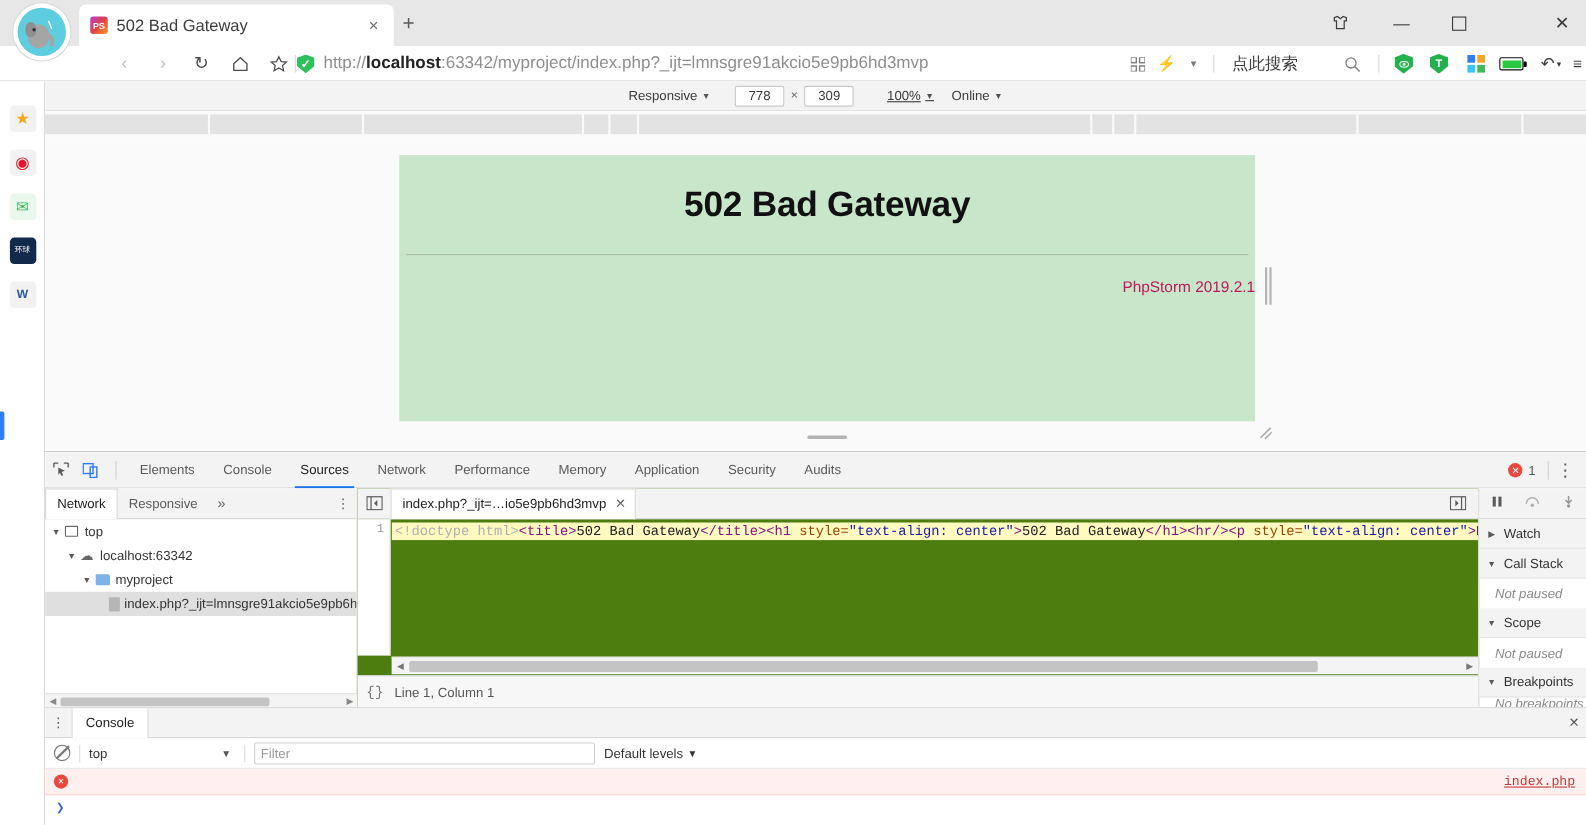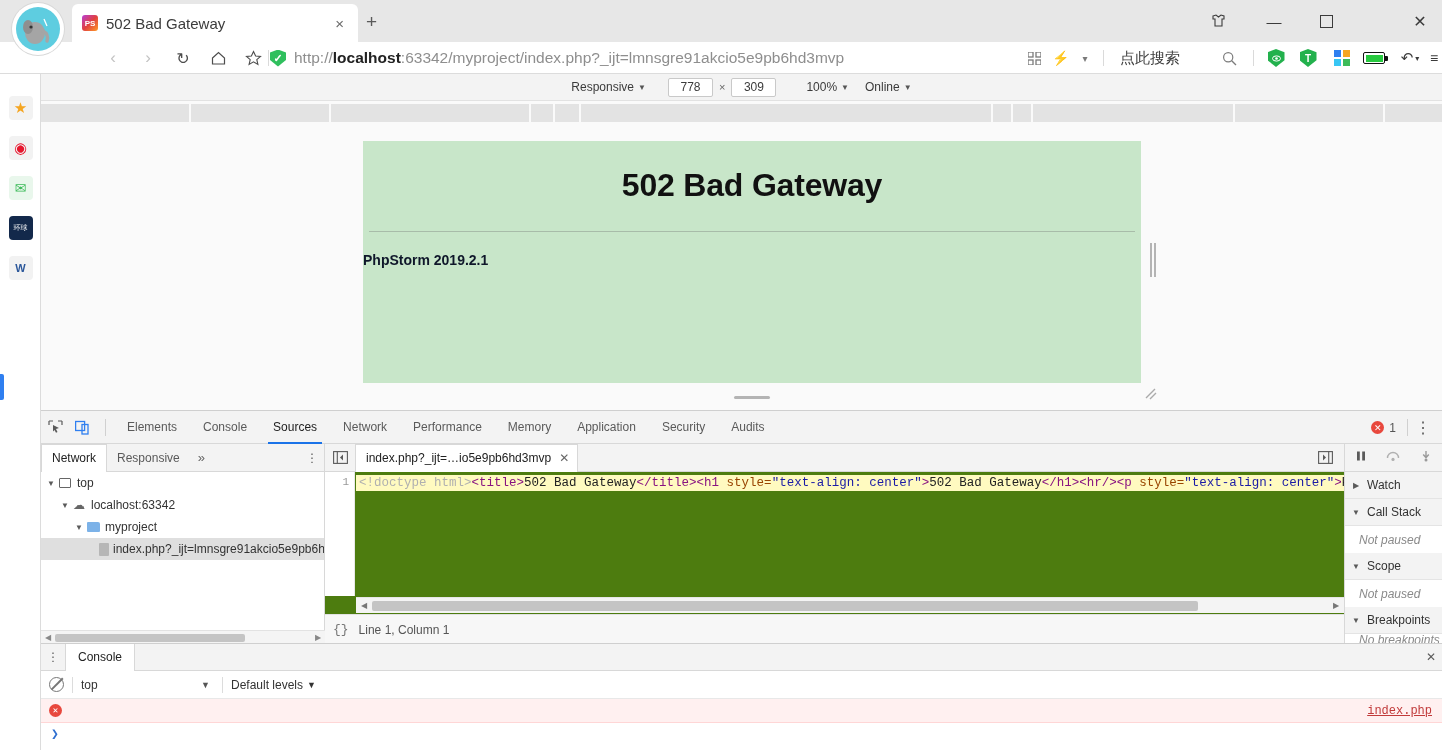--- a/index.html
+++ b/index.html
@@ -154,21 +154,21 @@
     font-size: 12px; color: #3b3b3b;
   }
   .db-sel { display: flex; align-items: center; gap: 4px; margin-right: 22px; }
   .db-caret { font-size: 8px; color: #555; }
   .db-input {
     width: 45px; height: 19px; border: 1px solid #c9c9c9; background: #fff;
     border-radius: 2px; font-size: 12px; color: #3b3b3b; text-align: center;
     line-height: 17px;
   }
   .db-x { margin: 0 6px; color: #666; font-size: 11px; }
-  .db-zoom { display: flex; align-items: center; gap: 4px; margin-left: 30px; }
+  .db-zoom { display: flex; align-items: center; gap: 4px; margin-left: 30px; text-decoration: underline; }
   .db-online { display: flex; align-items: center; gap: 4px; margin-left: 16px; }
 
   
   .ruler {
     position: absolute; top: 101px; left: 41px; width: 1401px; height: 24px;
     background: #fafafa;
   }
   .ruler-seg { position: absolute; top: 3px; height: 18px; background: #e3e3e3; }
 
   
@@ -178,21 +178,21 @@
   }
   .page-frame {
     position: absolute; left: 322px; top: 16px; width: 778px; height: 242px;
     background: #c8e6c9; overflow: hidden;
   }
   .page-h1 {
     text-align: center; font-size: 32px; font-weight: bold; color: #111;
     margin-top: 26px; letter-spacing: -0.2px;
   }
   .page-hr { border: none; border-top: 1px solid #a8bca9; margin: 27px 6px 0 6px; }
-  .page-p { text-align: left; font-size: 14px; color: #0f172a; margin-top: 20px; font-weight: bold; }
+  .page-p { text-align: right; font-size: 14px; color: #be185d; margin-top: 20px; }
   .vp-scroll-h {
     position: absolute; left: 322px; top: 268px; width: 778px; height: 8px;
     display: flex; align-items: center; justify-content: center;
   }
   .vp-scroll-h i { display: block; width: 36px; height: 3px; background: #b4b4b4; border-radius: 2px; }
   .vp-handle-r {
     position: absolute; left: 1108px; top: 118px; width: 8px; height: 34px;
     display: flex; justify-content: center; gap: 2px;
   }
   .vp-handle-r i { display: block; width: 2px; height: 34px; background: #b4b4b4; }
@@ -743,20 +743,21 @@
       </div>
 
       <div class="con-toolbar">
         <div class="clear-ico"></div>
         <div class="con-sep"></div>
         <div class="con-ctx">
           <span>top</span>
           <span style="font-size:9px;color:#555">▼</span>
         </div>
         <div class="con-sep"></div>
+        <div class="con-filter">Filter</div>
         <div class="con-levels">
           <span>Default levels</span>
           <span style="font-size:9px">▼</span>
         </div>
       </div>
 
       <div class="con-msg">
         <span class="err-dot">✕</span>
         <span class="link">index.php</span>
       </div>

